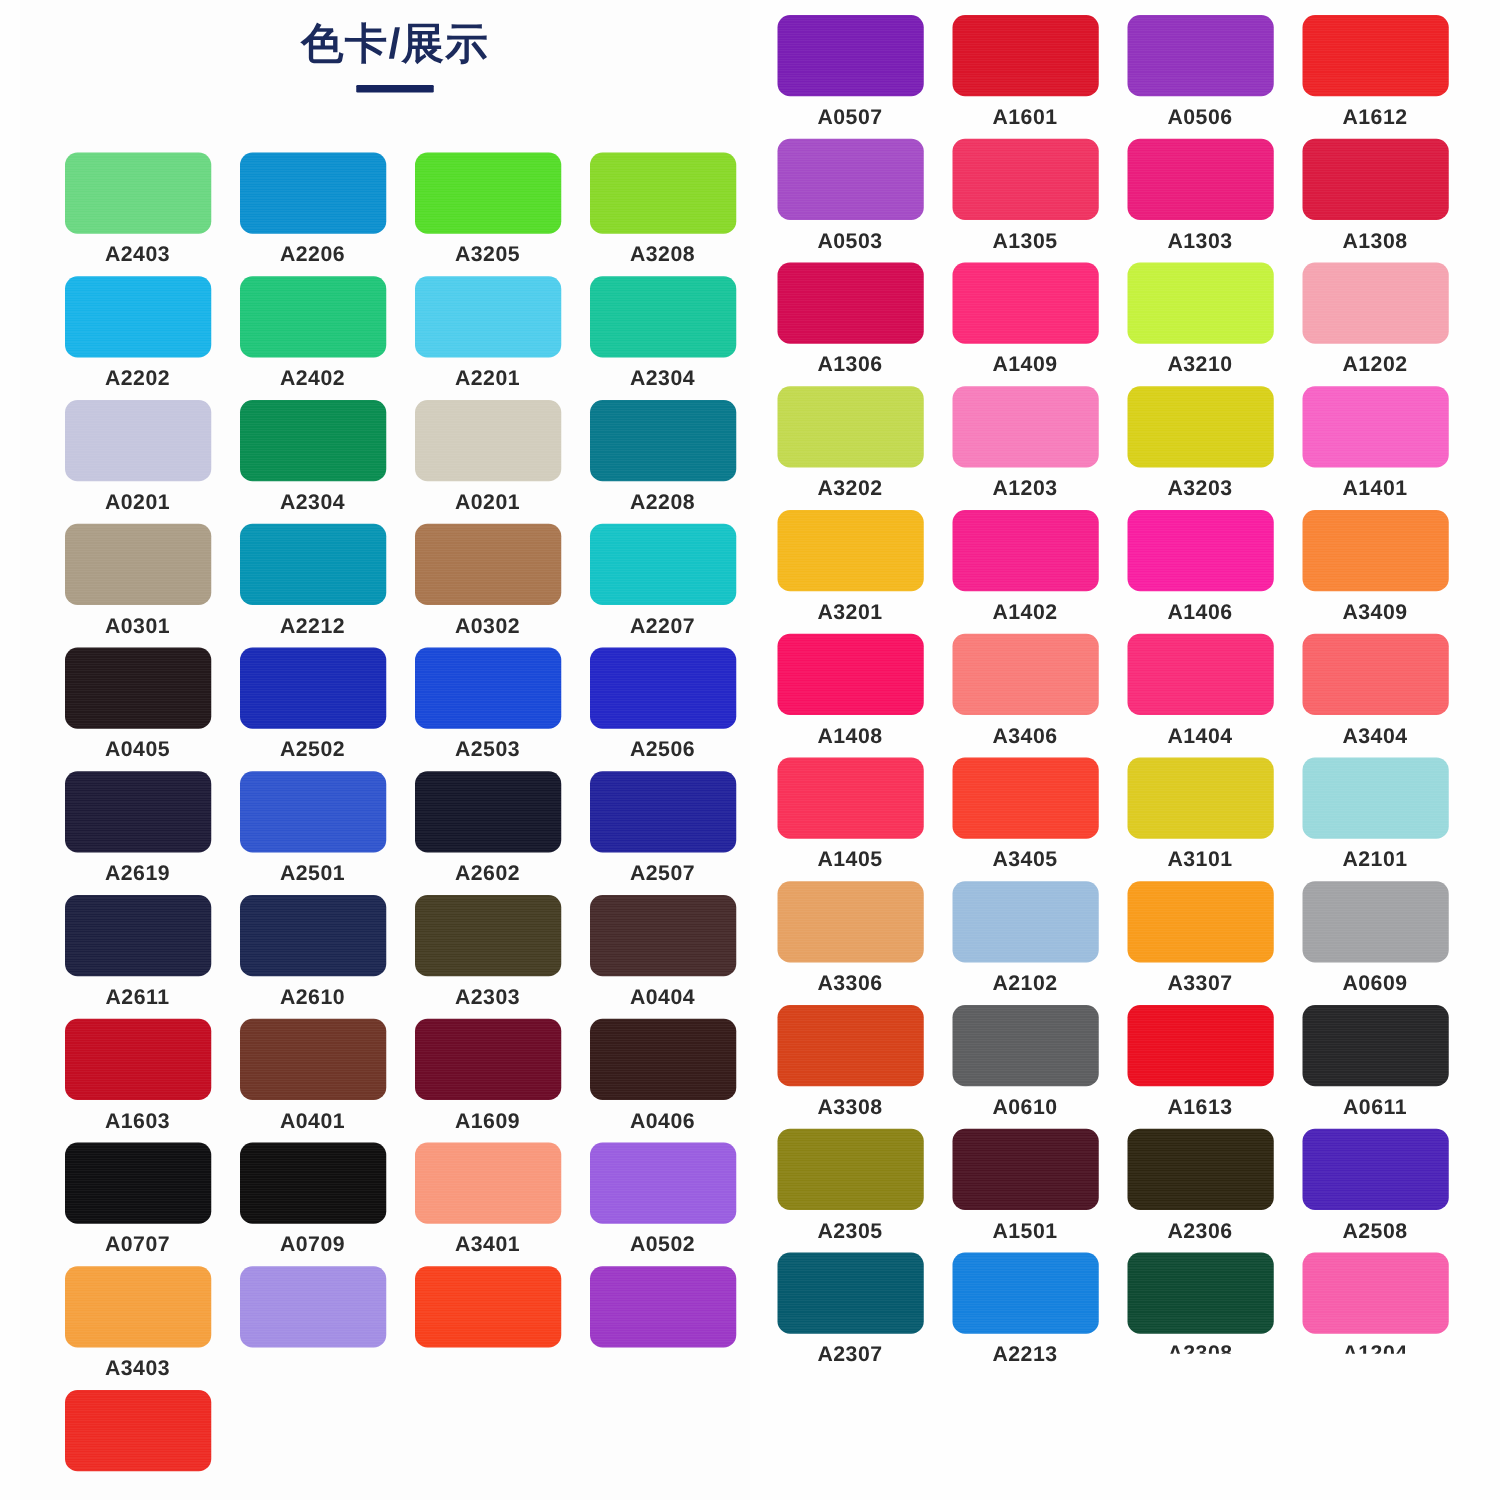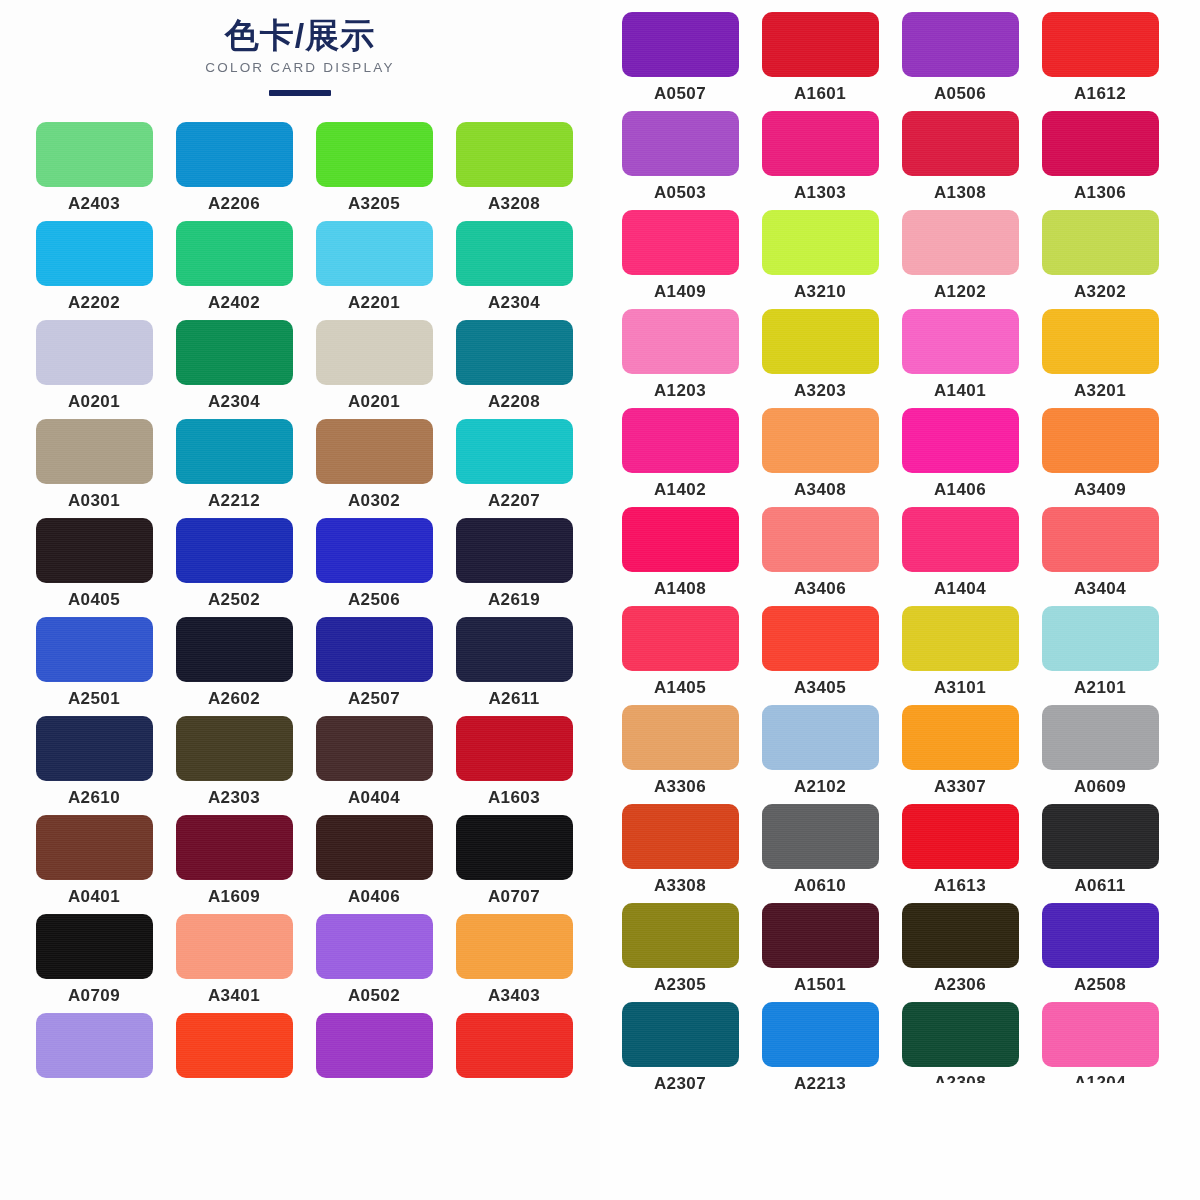--- a/index.html
+++ b/index.html
@@ -22,21 +22,21 @@
     height: 1200px;
     background: #fefefe;
   }
   .panel {
     position: absolute;
     top: 0;
     height: 1200px;
     box-sizing: border-box;
   }
   #panel-left {
-    left: 0;
+    left: 16px;
     width: 600px;
     background: #fdfdfd;
   }
   #panel-right {
     left: 600px;
     width: 600px;
     background: #fefefe;
   }
 
   
@@ -136,21 +136,20 @@
 </style>
 </head>
 <body>
 
 <div id="page">
 
   <div class="panel" id="panel-left">
 
     <div id="header">
       <div id="title-cn">色卡/展示</div>
-      <div id="title-en">COLOR CARD DISPLAY</div>
       <div id="title-rule"></div>
     </div>
 
     <div class="grid" id="grid-left">
         <div class="cell">
           <div class="chip" style="background: rgb(106, 215, 129);"></div>
           <span class="code">A2403</span>
         </div>
         <div class="cell">
           <div class="chip" style="background: rgb(11, 143, 206);"></div>
@@ -214,20 +213,24 @@
         </div>
         <div class="cell">
           <div class="chip" style="background: rgb(35, 24, 27);"></div>
           <span class="code">A0405</span>
         </div>
         <div class="cell">
           <div class="chip" style="background: rgb(26, 43, 182);"></div>
           <span class="code">A2502</span>
         </div>
         <div class="cell">
+          <div class="chip" style="background: rgb(26, 73, 216);"></div>
+          <span class="code">A2503</span>
+        </div>
+        <div class="cell">
           <div class="chip" style="background: rgb(37, 39, 199);"></div>
           <span class="code">A2506</span>
         </div>
         <div class="cell">
           <div class="chip" style="background: rgb(29, 26, 54);"></div>
           <span class="code">A2619</span>
         </div>
         <div class="cell">
           <div class="chip" style="background: rgb(47, 84, 205);"></div>
           <span class="code">A2501</span>
@@ -323,20 +326,24 @@
         </div>
         <div class="cell">
           <div class="chip" style="background: rgb(237, 34, 38);"></div>
           <span class="code">A1612</span>
         </div>
         <div class="cell">
           <div class="chip" style="background: rgb(164, 76, 198);"></div>
           <span class="code">A0503</span>
         </div>
         <div class="cell">
+          <div class="chip" style="background: rgb(239, 51, 97);"></div>
+          <span class="code">A1305</span>
+        </div>
+        <div class="cell">
           <div class="chip" style="background: rgb(234, 29, 125);"></div>
           <span class="code">A1303</span>
         </div>
         <div class="cell">
           <div class="chip" style="background: rgb(218, 26, 64);"></div>
           <span class="code">A1308</span>
         </div>
         <div class="cell">
           <div class="chip" style="background: rgb(211, 11, 83);"></div>
           <span class="code">A1306</span>
@@ -369,24 +376,20 @@
           <div class="chip" style="background: rgb(247, 98, 197);"></div>
           <span class="code">A1401</span>
         </div>
         <div class="cell">
           <div class="chip" style="background: rgb(244, 184, 29);"></div>
           <span class="code">A3201</span>
         </div>
         <div class="cell">
           <div class="chip" style="background: rgb(245, 32, 141);"></div>
           <span class="code">A1402</span>
-        </div>
-        <div class="cell">
-          <div class="chip" style="background: rgb(248, 151, 81);"></div>
-          <span class="code">A3408</span>
         </div>
         <div class="cell">
           <div class="chip" style="background: rgb(249, 30, 161);"></div>
           <span class="code">A1406</span>
         </div>
         <div class="cell">
           <div class="chip" style="background: rgb(249, 132, 54);"></div>
           <span class="code">A3409</span>
         </div>
         <div class="cell">

